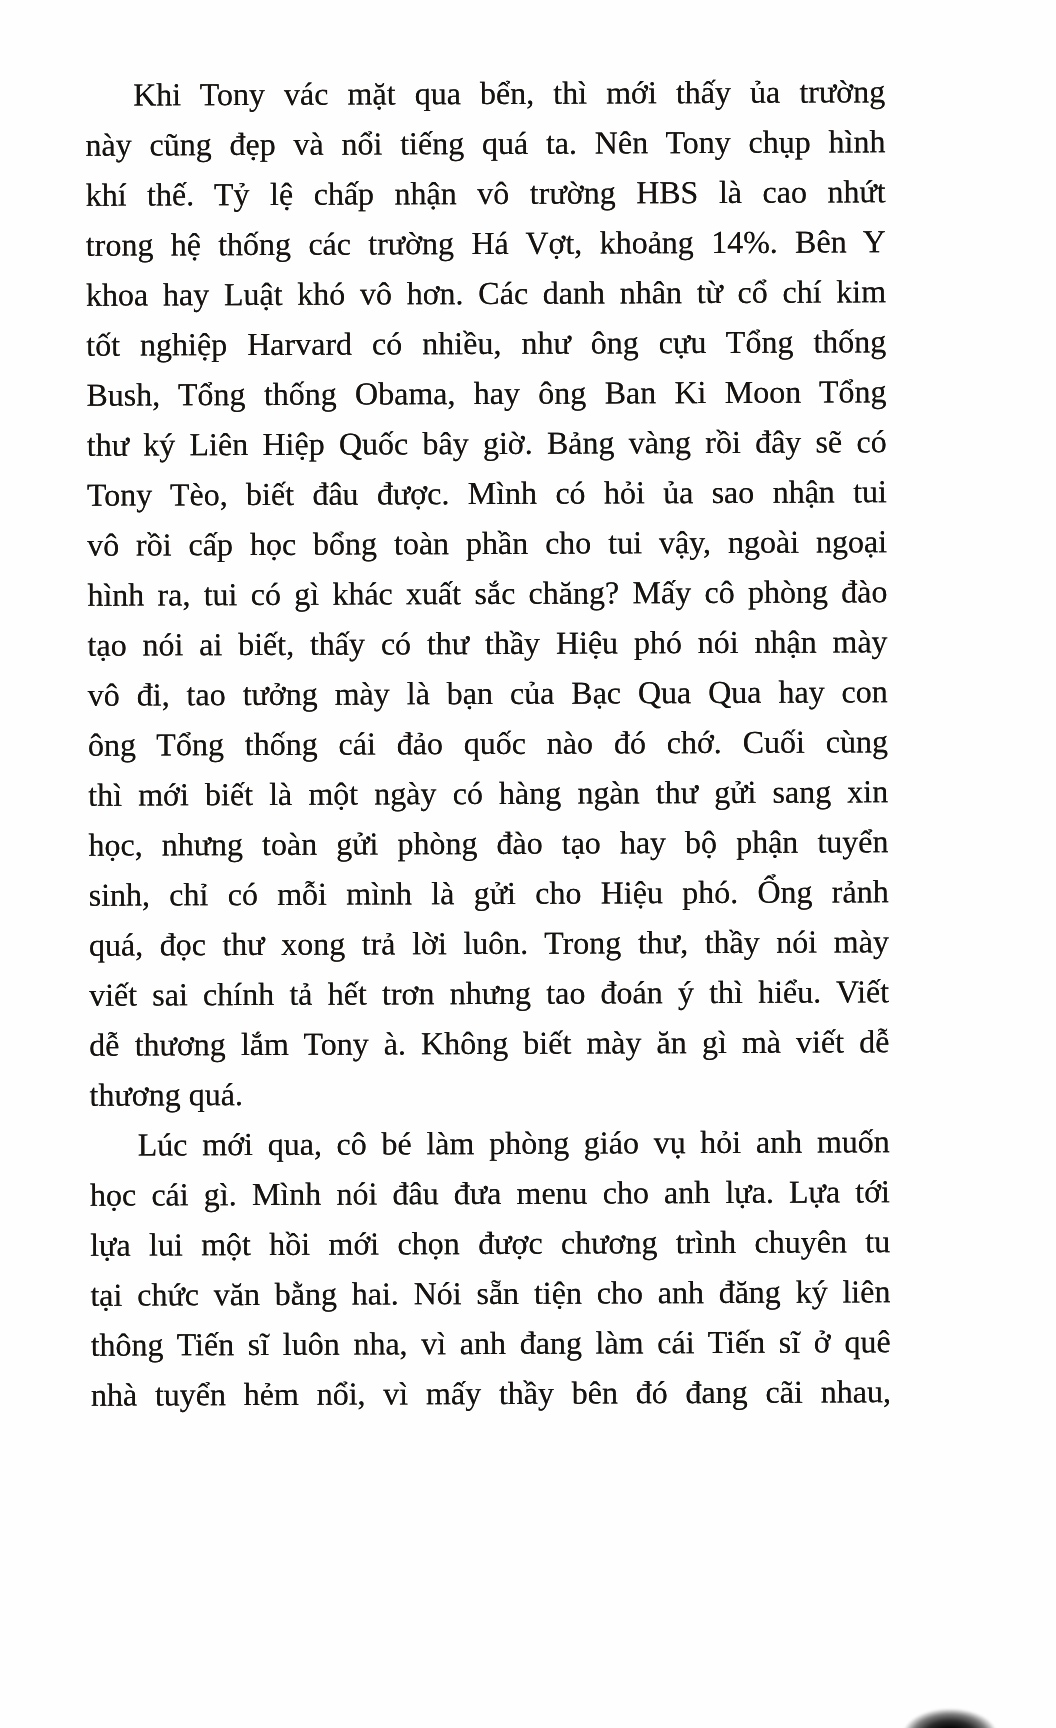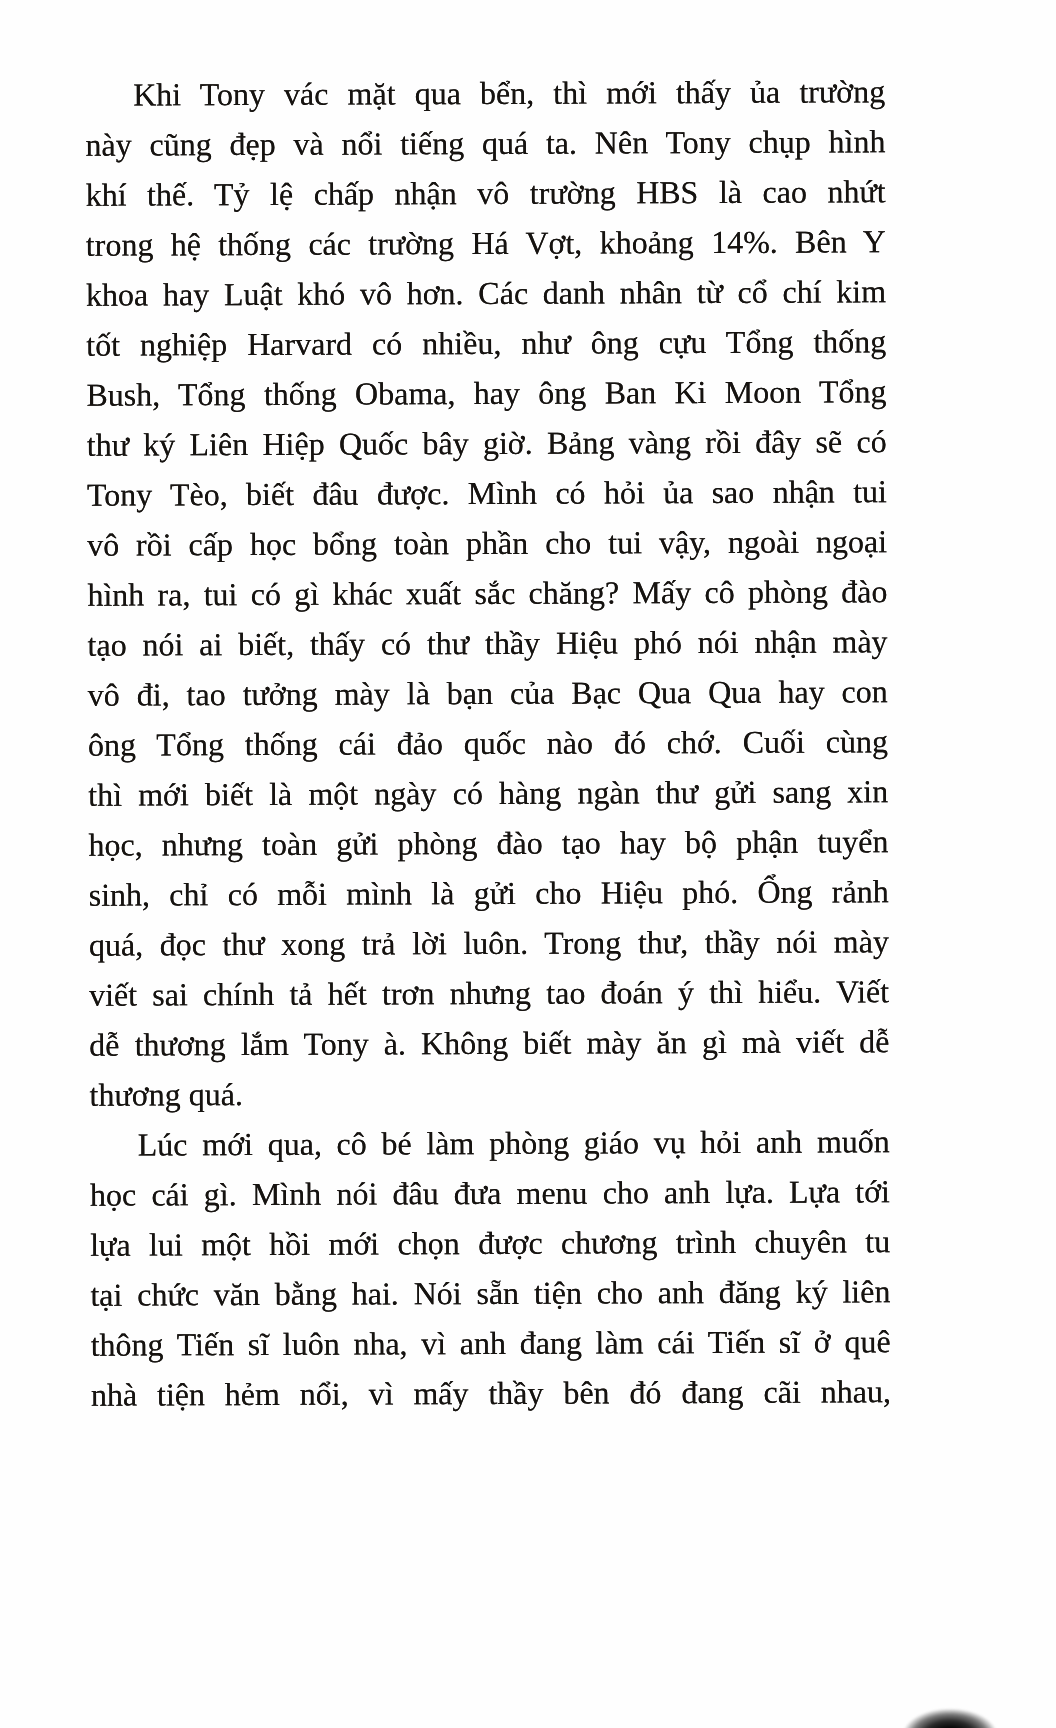--- a/index.html
+++ b/index.html
@@ -88,20 +88,20 @@
       <div class="line">sinh, chỉ có mỗi mình là gửi cho Hiệu phó. Ổng rảnh</div>
       <div class="line">quá, đọc thư xong trả lời luôn. Trong thư, thầy nói mày</div>
       <div class="line">viết sai chính tả hết trơn nhưng tao đoán ý thì hiểu. Viết</div>
       <div class="line">dễ thương lắm Tony à. Không biết mày ăn gì mà viết dễ</div>
       <div class="line no-justify">thương quá.</div>
       <div class="line indent">Lúc mới qua, cô bé làm phòng giáo vụ hỏi anh muốn</div>
       <div class="line">học cái gì. Mình nói đâu đưa menu cho anh lựa. Lựa tới</div>
       <div class="line">lựa lui một hồi mới chọn được chương trình chuyên tu</div>
       <div class="line">tại chức văn bằng hai. Nói sẵn tiện cho anh đăng ký liên</div>
       <div class="line">thông Tiến sĩ luôn nha, vì anh đang làm cái Tiến sĩ ở quê</div>
-      <div class="line"><span>nhà tiện </span><span class="it">hẻm</span><span> nổi, vì mấy thầy bên đó đang cãi nhau,</span></div>
+      <div class="line"><span>nhà tuyển </span><span class="it">hẻm</span><span> nổi, vì mấy thầy bên đó đang cãi nhau,</span></div>
     </div>
 
   <div class="page-number">10</div>
 
   <div class="corner-blob"></div>
 
 </div>
 
 </body></html>

